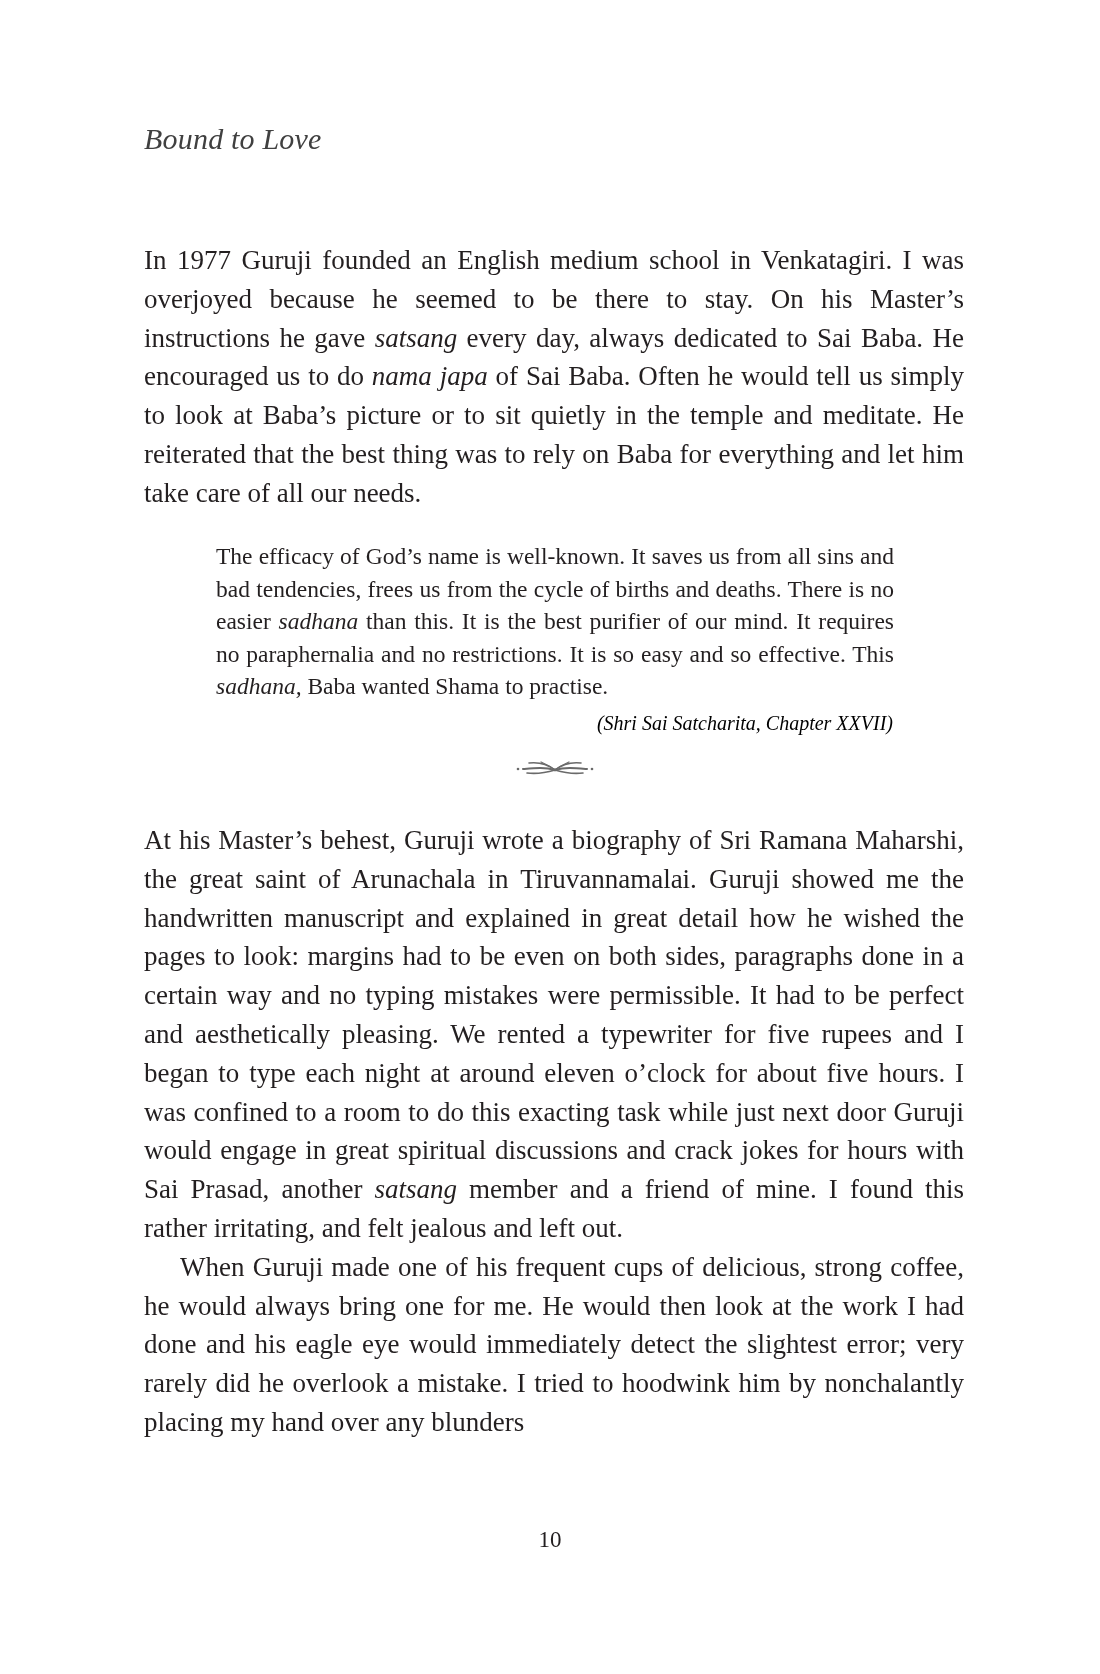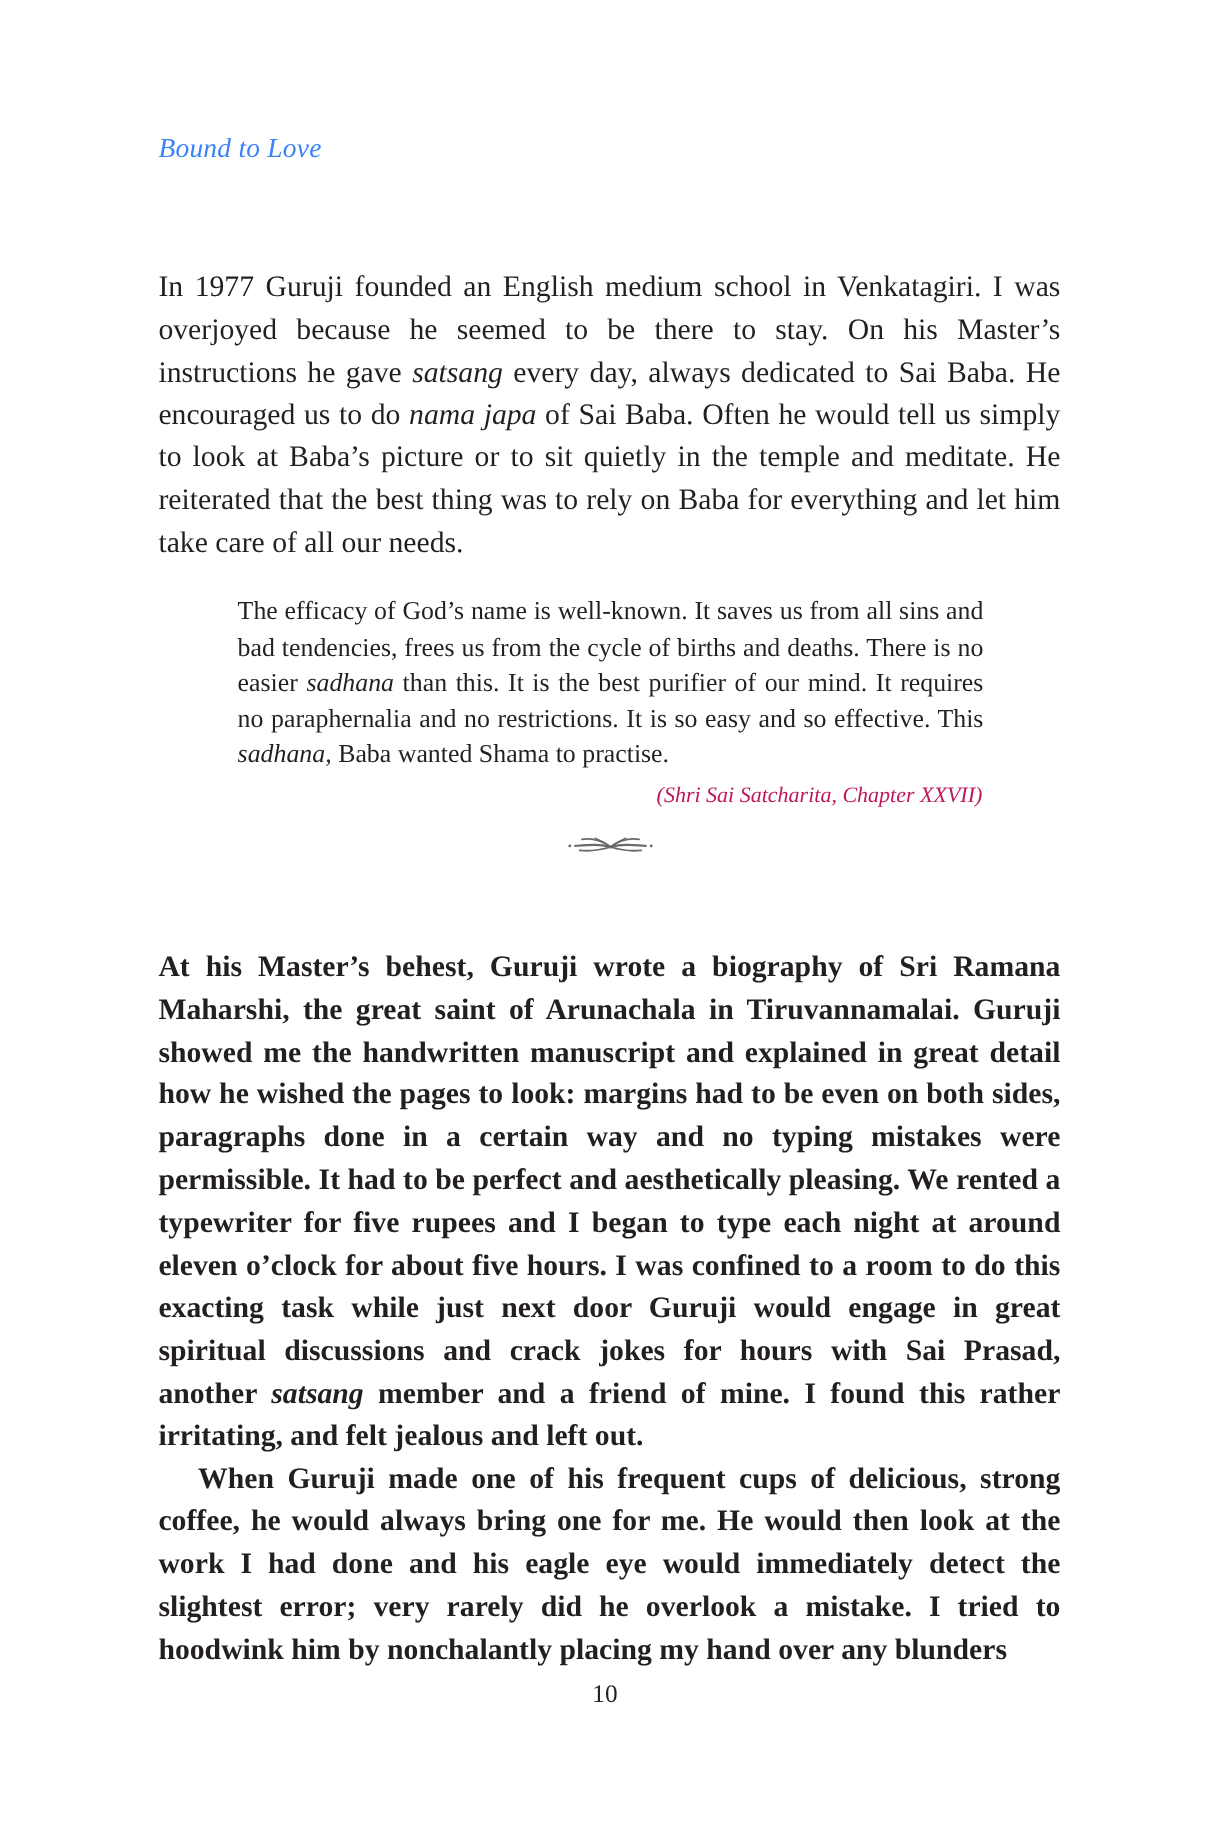--- a/index.html
+++ b/index.html
@@ -1,30 +1,30 @@
 <!DOCTYPE html>
 <html><head>
 <meta charset="utf-8">
 <style>
   html, body { margin: 0; padding: 0; background: #ffffff; }
   body { width: 1100px; height: 1674px; position: relative; overflow: hidden;
          font-family: "Liberation Serif", "DejaVu Serif", serif; color: #231f20; }
   .running-head { position: absolute; left: 144px; top: 122px; font-style: italic;
-         font-size: 25px; letter-spacing: 0.2px; color: #3b82f6; }
+         font-size: 30px; letter-spacing: 0.2px; color: #404040; }
   .body-block { position: absolute; left: 144px; width: 820px; font-size: 27px;
          line-height: 38.8px; text-align: justify; }
   .body-block p { margin: 0; }
   .body-block p.indent { text-indent: 36px; }
   .block-1 { top: 210px; margin-top: 31px; }
-  .block-2 { top: 859px; font-weight: bold; }
+  .block-2 { top: 821px; }
   .quote { position: absolute; left: 216px; width: 678px; top: 540px;
          font-size: 23.5px; line-height: 32.6px; text-align: justify; }
   .quote p { margin: 0; }
   .citation { position: absolute; right: 207px; top: 712px; font-style: italic;
-         font-size: 20px; color: #be185d; }
+         font-size: 20px; color: #000000; }
   .ornament { position: absolute; left: 515px; top: 758px; width: 80px; height: 22px; }
   .page-number { position: absolute; left: 0; width: 1100px; top: 1527px;
          text-align: center; font-size: 23px; }
   em { font-style: italic; }
   .last { text-align-last: left; }
 </style>
 </head>
 <body>
 
 <div class="running-head">Bound to Love</div>

